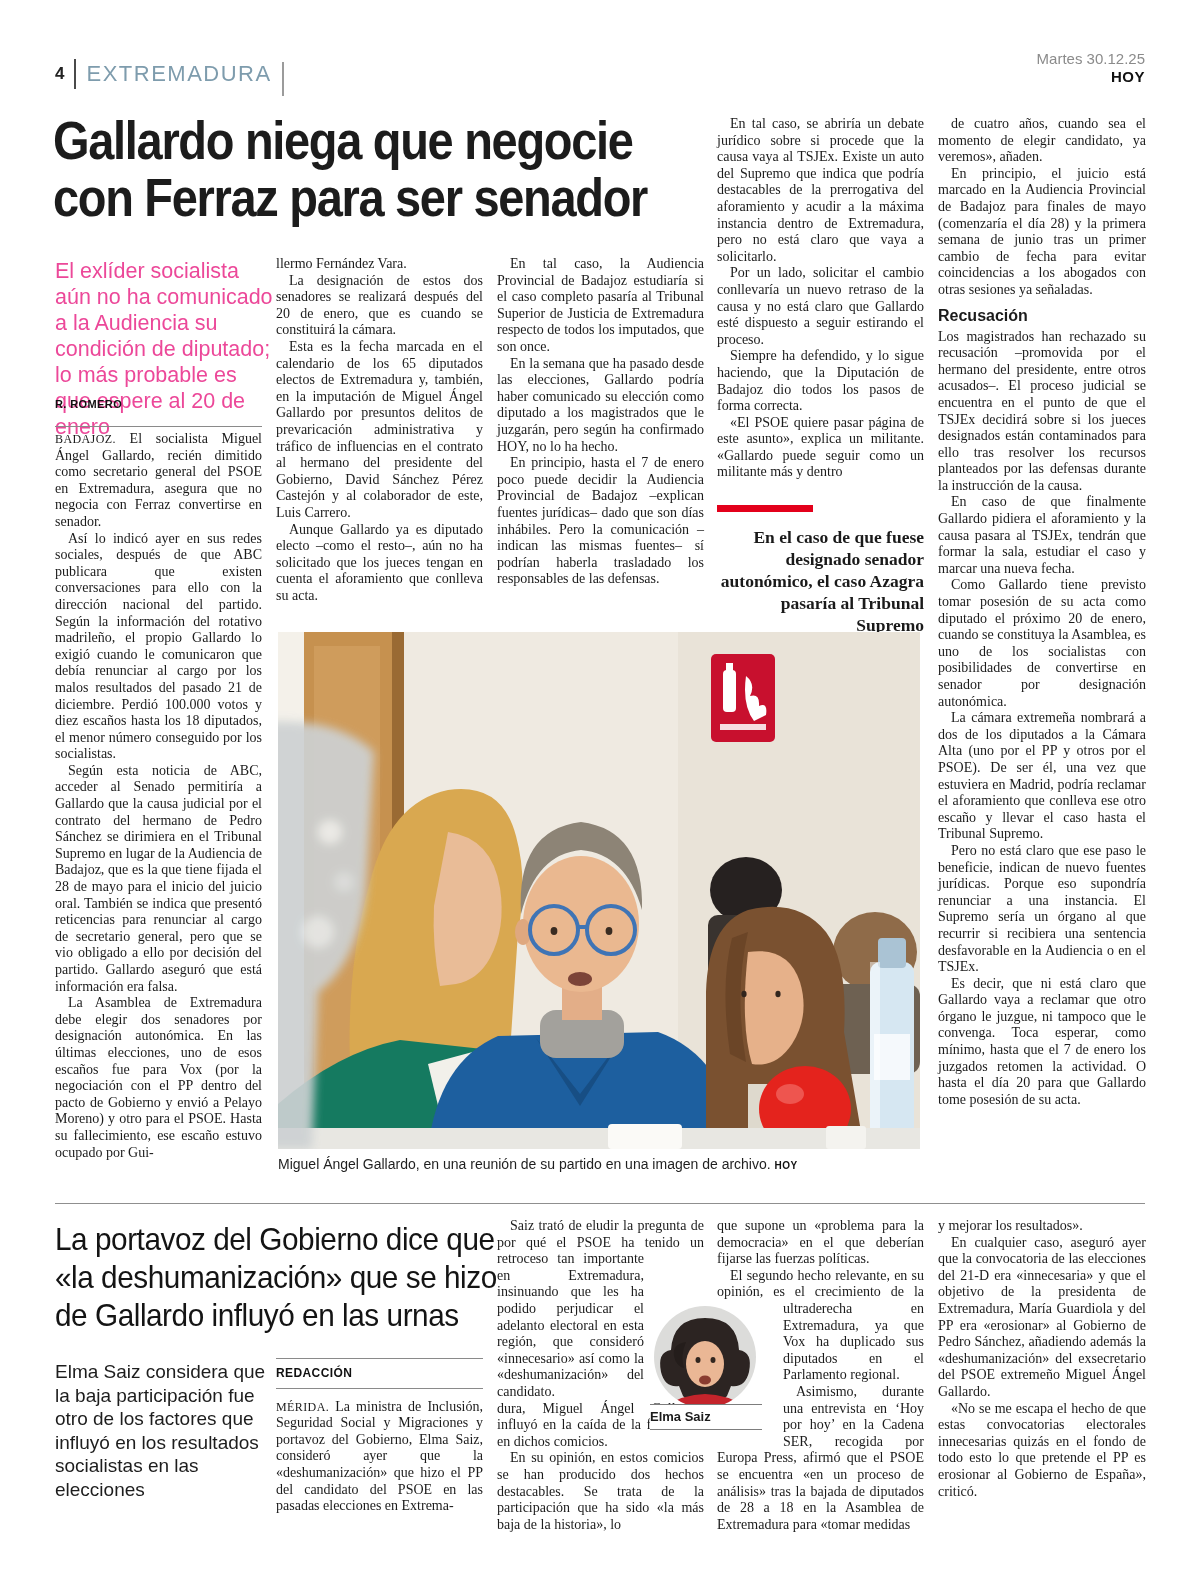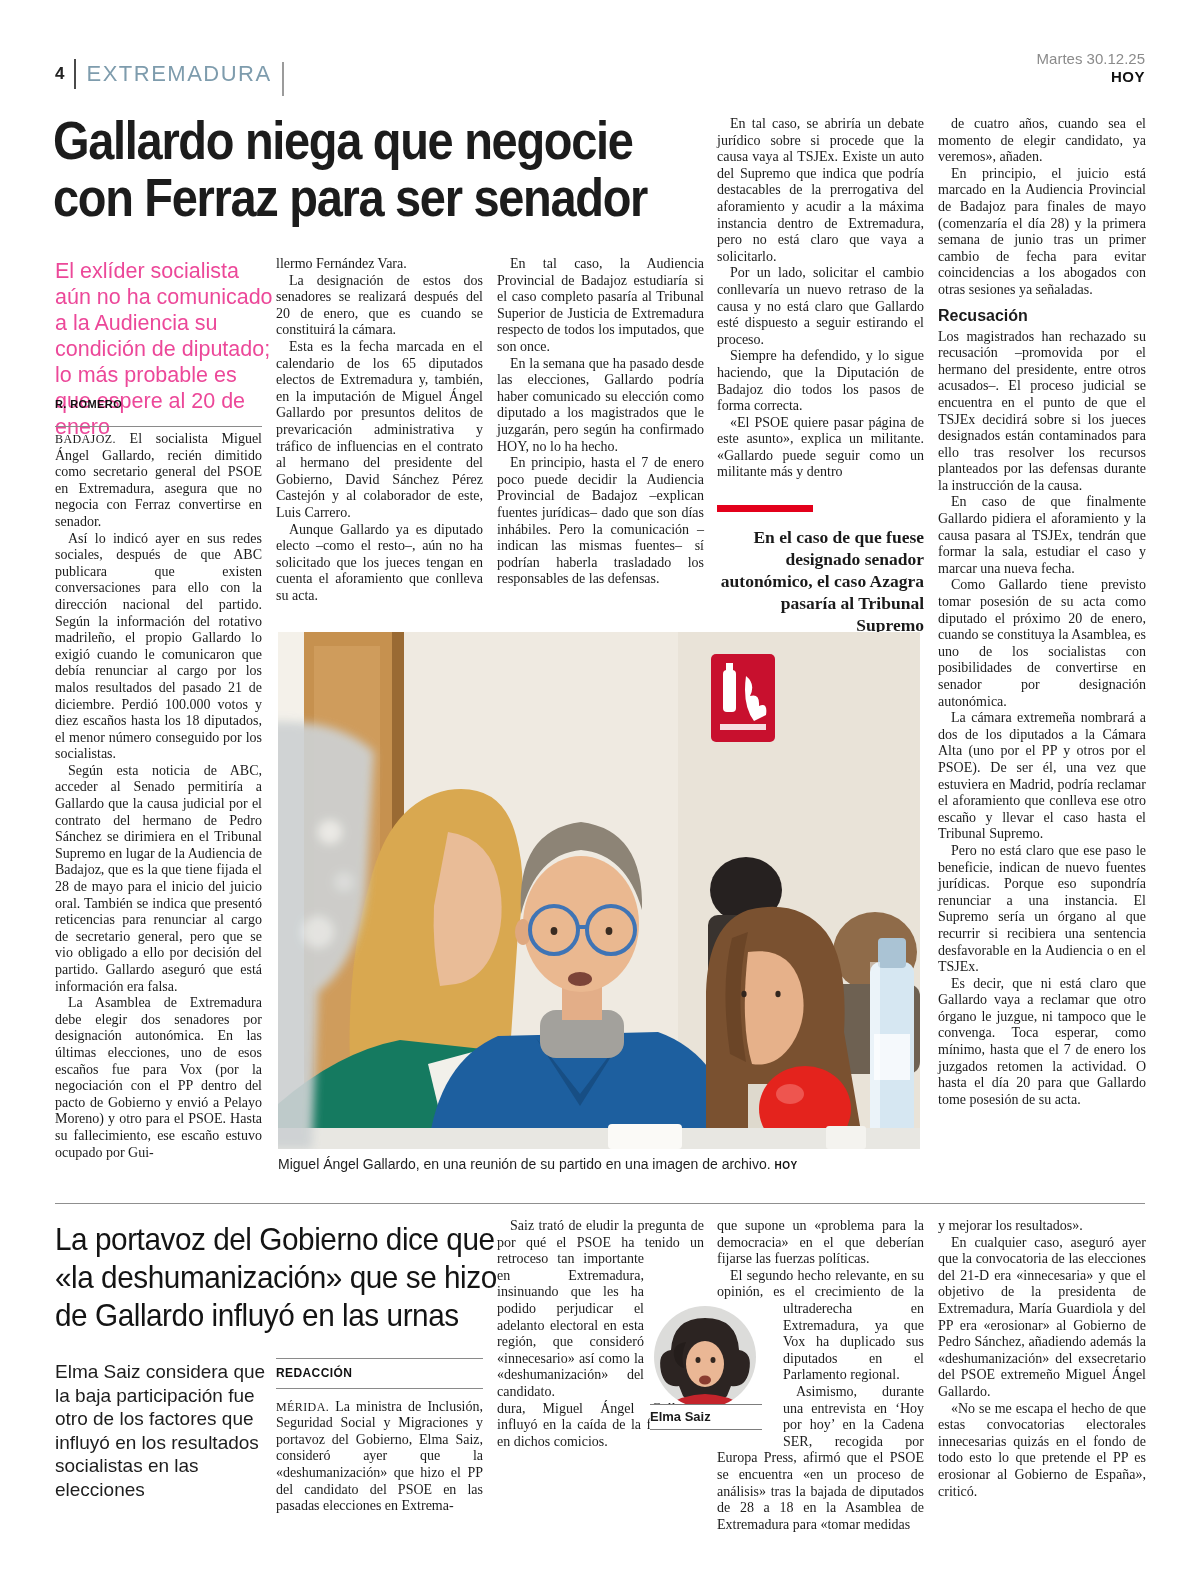--- a/index.html
+++ b/index.html
@@ -244,20 +244,21 @@
   <div class="abs deck2" style="left:55px;top:1360px;width:212px;">Elma Saiz considera que la baja participación fue otro de los factores que influyó en los resultados socialistas en las elecciones</div>
 
   <div class="abs body-col" style="left:276px;top:1358px;width:207px;">
     <div class="redaccion">REDACCIÓN</div>
     <p class="bp" style="margin-top:10px;"><span class="dl">MÉRIDA.</span> <span>La ministra de Inclusión, Seguridad Social y Migraciones y portavoz del Gobierno, Elma Saiz, consideró ayer que la «deshumanización» que hizo el PP del candidato del PSOE en las pasadas elecciones en Extrema-</span></p>
   </div>
 
   <div class="abs body-col" style="left:497px;top:1218px;width:207px;">
     <p class="bp ind"><span>Saiz trató de eludir la pregunta de por qué el PSOE ha tenido un retroceso tan importante</span> <span class="wrapR"></span><span>en Extremadura, insinuando que les ha podido perjudicar el adelanto electoral en esta región, que consideró «innecesario» así como la «deshumanización» del candidato.</span></p>
     <p class="bp"><span>dura, Miguel Ángel Gallardo, influyó en la caída de la formación en dichos comicios.</span></p>
+    <p class="bp ind"><span>En su opinión, en estos comicios se han producido dos hechos destacables. Se trata de la participación que ha sido «la más baja de la historia», lo</span></p>
   </div>
 
   <div class="abs body-col" style="left:717px;top:1218px;width:207px;">
     <p class="bp"><span>que supone un «problema para la democracia» en el que deberían fijarse las fuerzas políticas.</span></p>
     <p class="bp ind"><span>El segundo hecho relevante, en su opinión, es el crecimiento de la</span> <span class="wrapL"></span><span>ultraderecha en Extremadura, ya que Vox ha duplicado sus diputados en el Parlamento regional.</span></p>
     <p class="bp ind"><span>Asimismo, durante una entrevista en ‘Hoy por hoy’ en la Cadena SER, recogida por Europa Press, afirmó que el PSOE se encuentra «en un proceso de análisis» tras la bajada de diputados de 28 a 18 en la Asamblea de Extremadura para «tomar medidas</span></p>
   </div>
 
   <div class="abs body-col" style="left:938px;top:1218px;width:208px;">
     <p class="bp"><span>y mejorar los resultados».</span></p>

